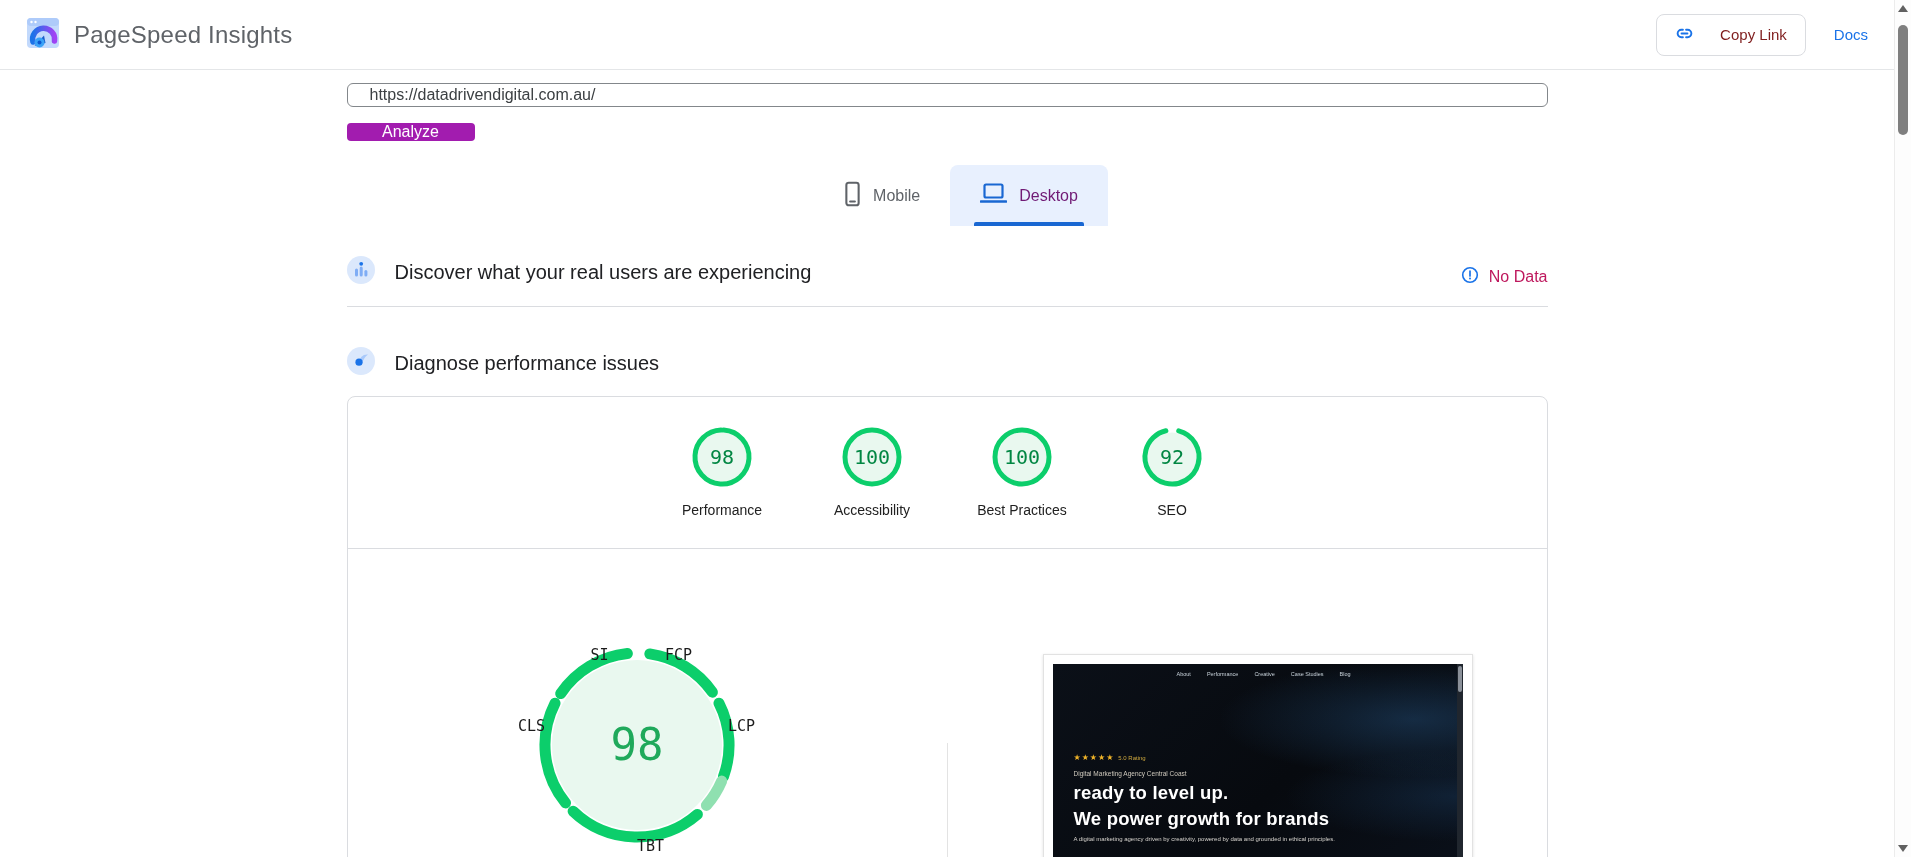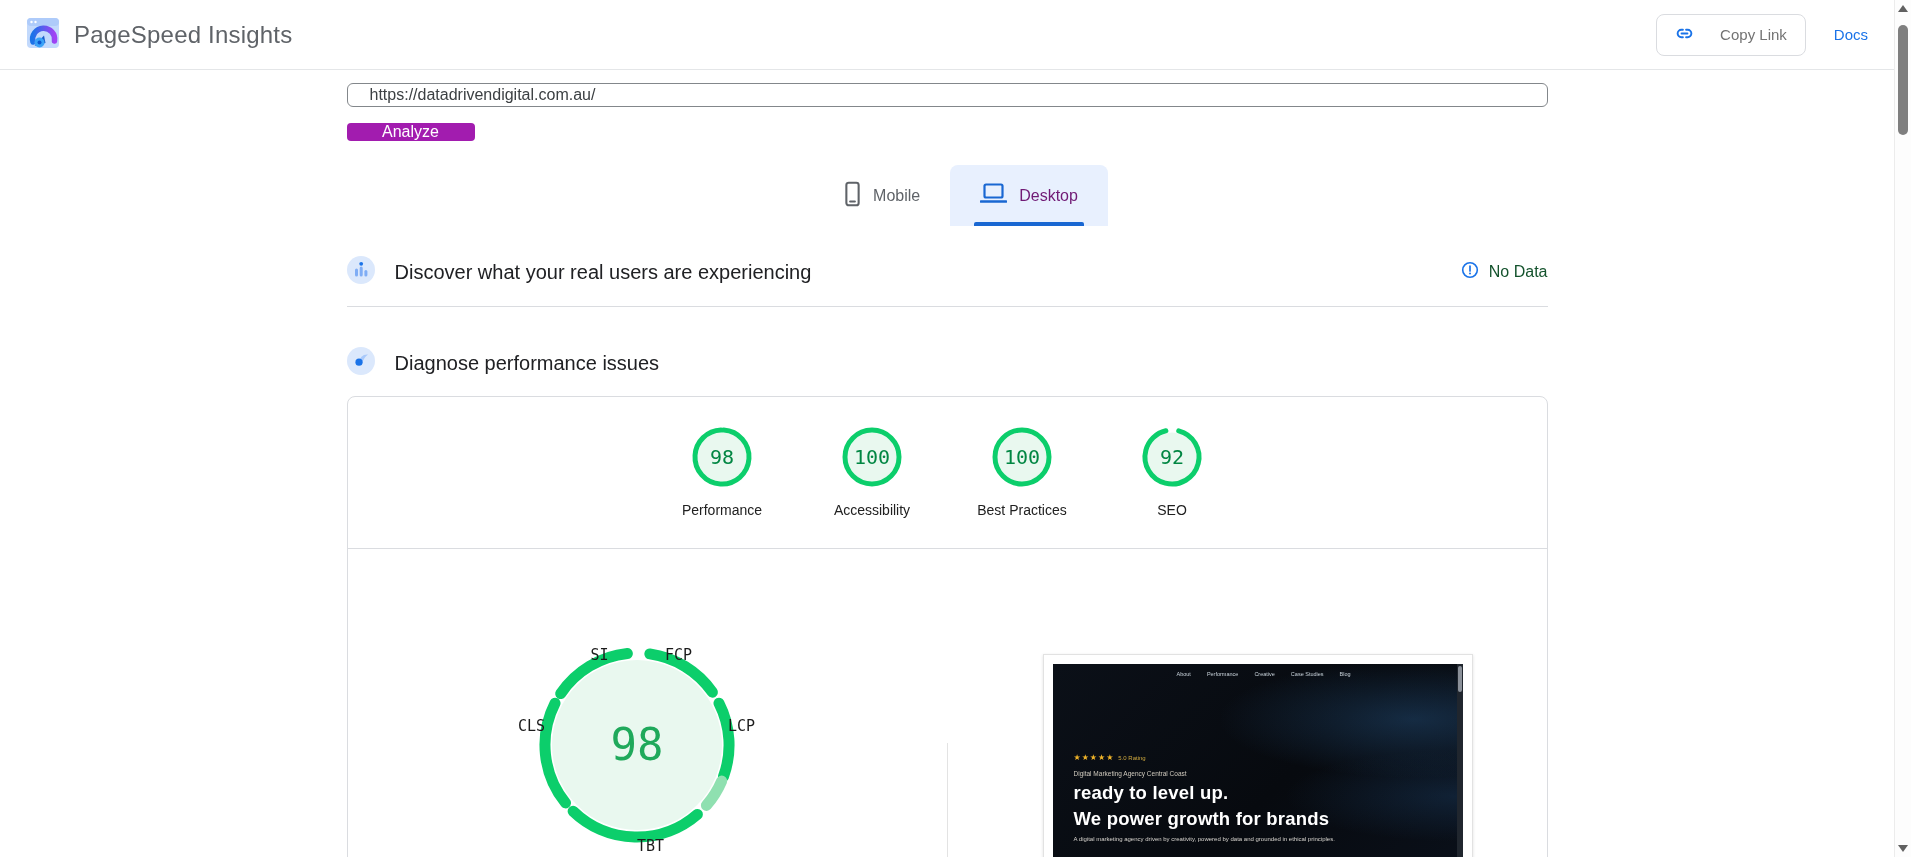--- a/index.html
+++ b/index.html
@@ -20,21 +20,21 @@
               background:#7f7f7f; border-radius:5px; }
 
   
   .topbar { height:70px; border-bottom:1px solid #e4e6e8; display:flex;
             align-items:center; justify-content:space-between; padding:0 26px; }
   .brand { display:flex; align-items:center; gap:14px; }
   .brand-title { font-size:24px; color:#5f6368; letter-spacing:.2px; }
   .top-actions { display:flex; align-items:center; gap:28px; }
   .copy-link-btn { display:flex; align-items:center; gap:26px; height:42px;
                    padding:0 18px; background:#fff; border:1px solid #dadce0;
-                   border-radius:8px; color:#737373; font-size:15px; font-weight:500;
+                   border-radius:8px; color:#7f1d1d; font-size:15px; font-weight:500;
                    cursor:pointer; font-family:inherit; }
   .docs-link { color:#1a73e8; font-size:15px; font-weight:500; text-decoration:none; cursor:pointer; }
 
   
   .url-row { width:1201px; margin:13px auto 0; display:flex; gap:16px; height:58px;flex-direction:column; }
   .url-input { flex:1; border:1px solid #83878b; border-radius:6px; padding:0 22px;
                font-size:16px; color:#3c4043; font-family:inherit; outline:none; }
   .analyze-btn { width:128px; background:#a21caf; color:#fff; border:none;
                  border-radius:4px; font-size:16px; font-weight:500; cursor:pointer;
                  font-family:inherit; }
@@ -42,26 +42,26 @@
   
   .tabs-row { display:flex; justify-content:center; margin-top:24px;padding-left:28px; }
   .tab { height:61px; display:flex; align-items:center; gap:12px; padding:0 30px;
          font-size:16px; color:#5f6368; position:relative; cursor:pointer; }
   .tab.selected { background:#e8f0fe; color:#701a75; font-weight:500;
                   border-radius:8px 8px 0 0; }
   .tab.selected::after { content:""; position:absolute; left:24px; right:24px; bottom:0;
                   height:4px; background:#1967d2; border-radius:2px 2px 0 0; }
 
   
-  .section-row { width:1201px; margin:0 auto; display:flex; align-items:center; }
+  .section-row { width:1201px; margin:0 auto; display:flex; align-items:flex-end; }
   .field-row { margin-top:30px; justify-content:space-between; }
   .lab-row { margin-top:40px; }
   .sec-left { display:flex; align-items:center; gap:20px; }
   .section-title { font-size:20px; color:#202124; }
-  .no-data { display:flex; align-items:center; gap:10px; color:#14532d;
+  .no-data { display:flex; align-items:center; gap:10px; color:#be185d;
              font-size:16px; font-weight:500; cursor:pointer; }
   .hdivider { width:1201px; margin:18px auto 0; border-bottom:1px solid #dadce0; }
 
   
   .report-card { width:1201px; margin:17px auto 0; border:1px solid #dadce0;
                  border-radius:8px; height:470px; position:relative; overflow:hidden; }
   .scores-row { display:flex; justify-content:center; padding-top:28px; }
   .score-item { width:150px; display:flex; flex-direction:column; align-items:center; cursor:pointer; }
   .score-label { margin-top:13px; font-size:14px; color:#212121; font-weight:500; }
   .score-num { font-family:"DejaVu Sans Mono","Liberation Mono",monospace;

